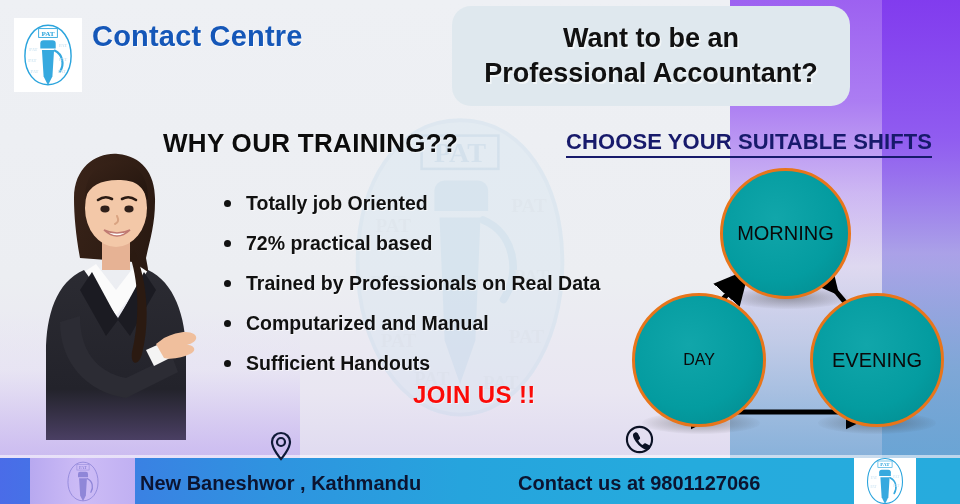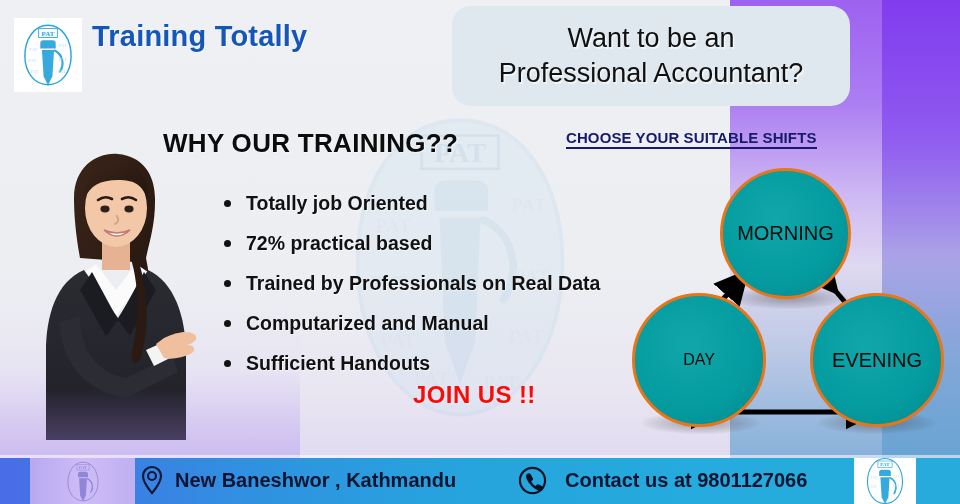--- a/index.html
+++ b/index.html
@@ -58,21 +58,21 @@
     letter-spacing:.2px;
     text-shadow:1px 1px 0 rgba(255,255,255,.75);
   }
   .brand div{white-space:nowrap;}
   .headline-box{
     position:absolute;left:452px;top:6px;width:398px;height:100px;
     background:#dfe8ee;border-radius:19px;
     display:flex;flex-direction:column;align-items:center;justify-content:center;
   }
   .headline-box div{
-    color:#111111;font-weight:normal;font-size:27px;line-height:35px;
+    color:#111111;font-weight:bold;font-size:27px;line-height:35px;
     text-align:center;white-space:nowrap;
     text-shadow:1.5px 1.5px 0 rgba(255,255,255,.6);
   }
   
   .why-title{
     position:absolute;left:163px;top:128px;
     font-size:26px;font-weight:bold;color:#0c0c0c;letter-spacing:.3px;
     text-shadow:1px 1px 0 rgba(255,255,255,.55);
   }
   .bullets{
@@ -92,21 +92,21 @@
   .join{
     position:absolute;left:413px;top:381px;
     font-size:24px;font-weight:bold;color:#fb0b08;letter-spacing:.4px;
     text-shadow:1px 1px 0 rgba(255,255,255,.5);
   }
   
   .person{position:absolute;left:22px;top:140px;width:175px;height:320px;}
   
   .shifts-title{
     position:absolute;left:566px;top:129px;
-    font-size:15px;font-weight:bold;color:#171a6b;
+    font-size:22px;font-weight:bold;color:#171a6b;
     letter-spacing:.1px;white-space:nowrap;
     border-bottom:2.5px solid #171a6b;padding-bottom:1px;
   }
   .diagram{position:absolute;left:610px;top:160px;width:350px;height:285px;}
   .circle{
     position:absolute;border-radius:50%;
     background:radial-gradient(circle at 42% 38%, #11a6aa 0%, #049ca0 58%, #03888c 100%);
     border:3.5px solid #e8751a;
     display:flex;align-items:center;justify-content:center;
     color:#0a0a0a;font-weight:normal;
@@ -127,21 +127,21 @@
     background:linear-gradient(to right,
       #4a6ce8 0%, #3d7ce4 10%, #2f93e0 28%, #26a4dd 48%, #25abdd 72%, #27abdd 100%);
   }
   .foot-lav{
     position:absolute;left:30px;bottom:0;width:105px;height:46px;
     background:linear-gradient(to right, #b8a9f0 0%, #cdbcf6 50%, #c0b0f2 100%);
     display:flex;align-items:center;justify-content:center;
   }
   .foot-txt{
     position:absolute;display:flex;align-items:center;gap:11px;
-    color:#0c1430;font-weight:bold;font-size:20px;white-space:nowrap;
+    color:#0c1430;font-weight:bold;font-size:20px;white-space:nowrap;flex-direction:column;
   }
   .foot-addr{left:140px;bottom:9px;}
   .foot-phone{left:518px;bottom:9px;gap:18px;}
   .foot-logo{
     position:absolute;right:44px;bottom:0;width:62px;height:46px;
     background:#ffffff;display:flex;align-items:center;justify-content:center;
   }
   .topbar-strip{
     position:absolute;left:0;bottom:46px;width:960px;height:3px;
     background:rgba(255,255,255,.55);
@@ -191,21 +191,21 @@
           <text x="70" y="46">PAT</text>
         <text x="14" y="72">PAT</text>
           <text x="70" y="70">PAT</text>
         <text x="18" y="92">PAT</text>
           <text x="68" y="92">PAT</text>
       </g>
     </svg>
   </div>
 
   <div class="brand">
-    <div>Training Totally</div>
+    <div>Contact Centre</div>
   </div>
 
   <div class="headline-box">
     <div>Want to be an</div>
     <div>Professional Accountant?</div>
   </div>
 
   <div class="person">
     <svg viewBox="0 0 175 320" width="175" height="320">
       <defs>

